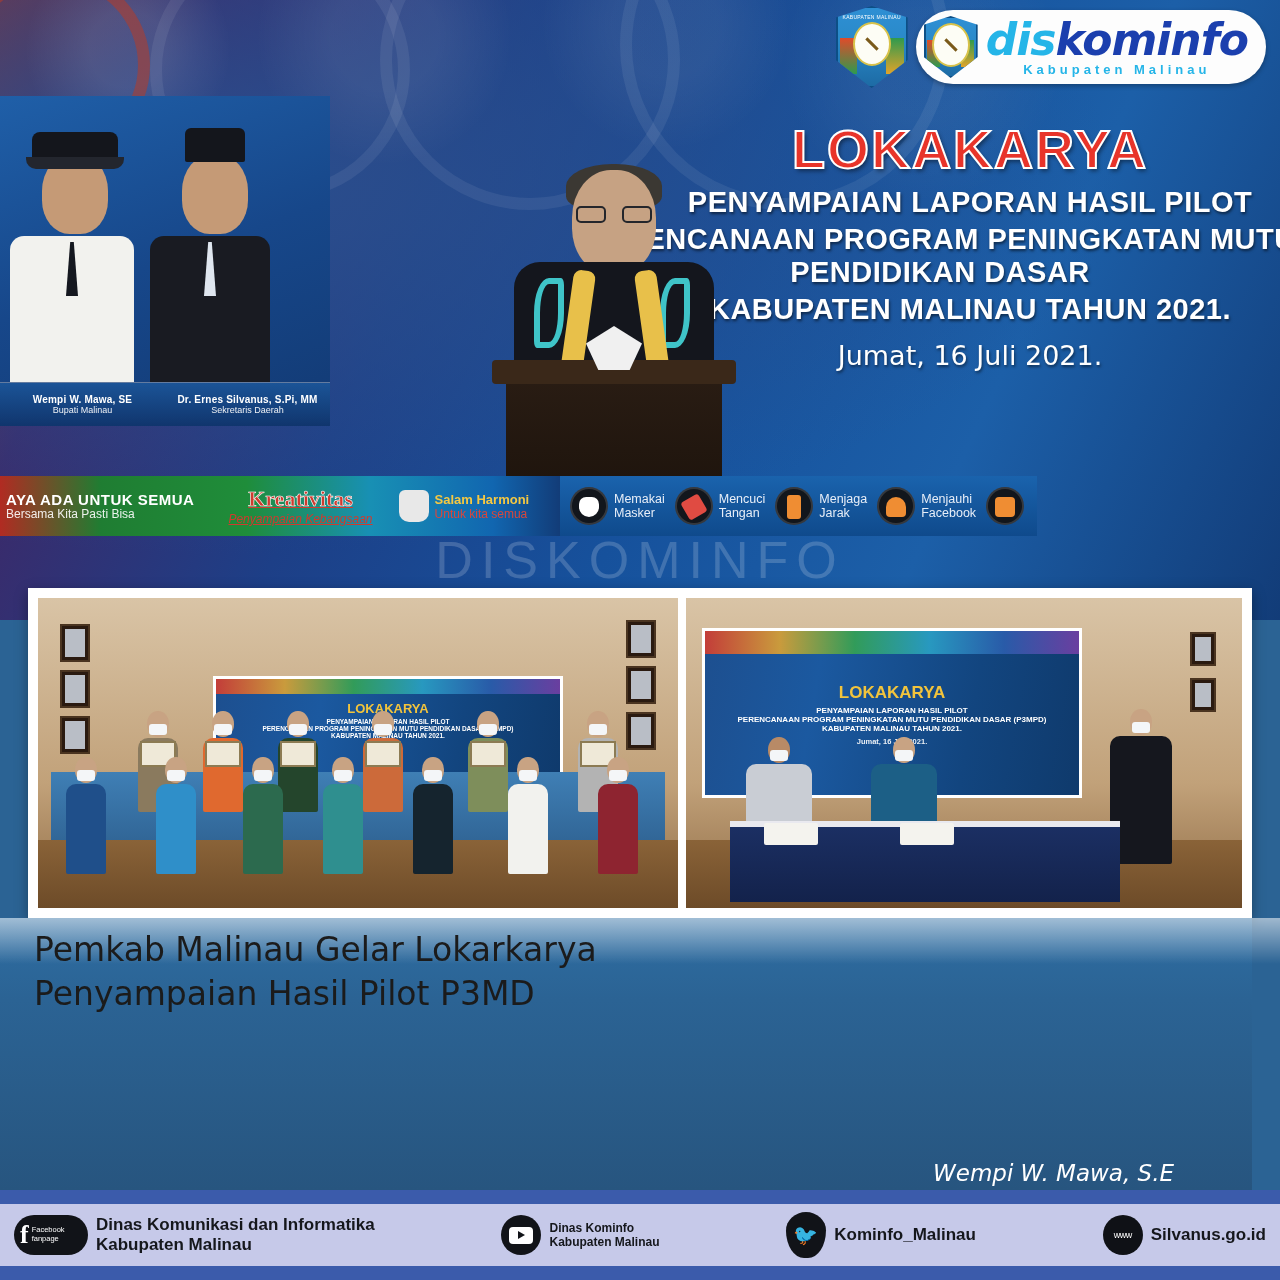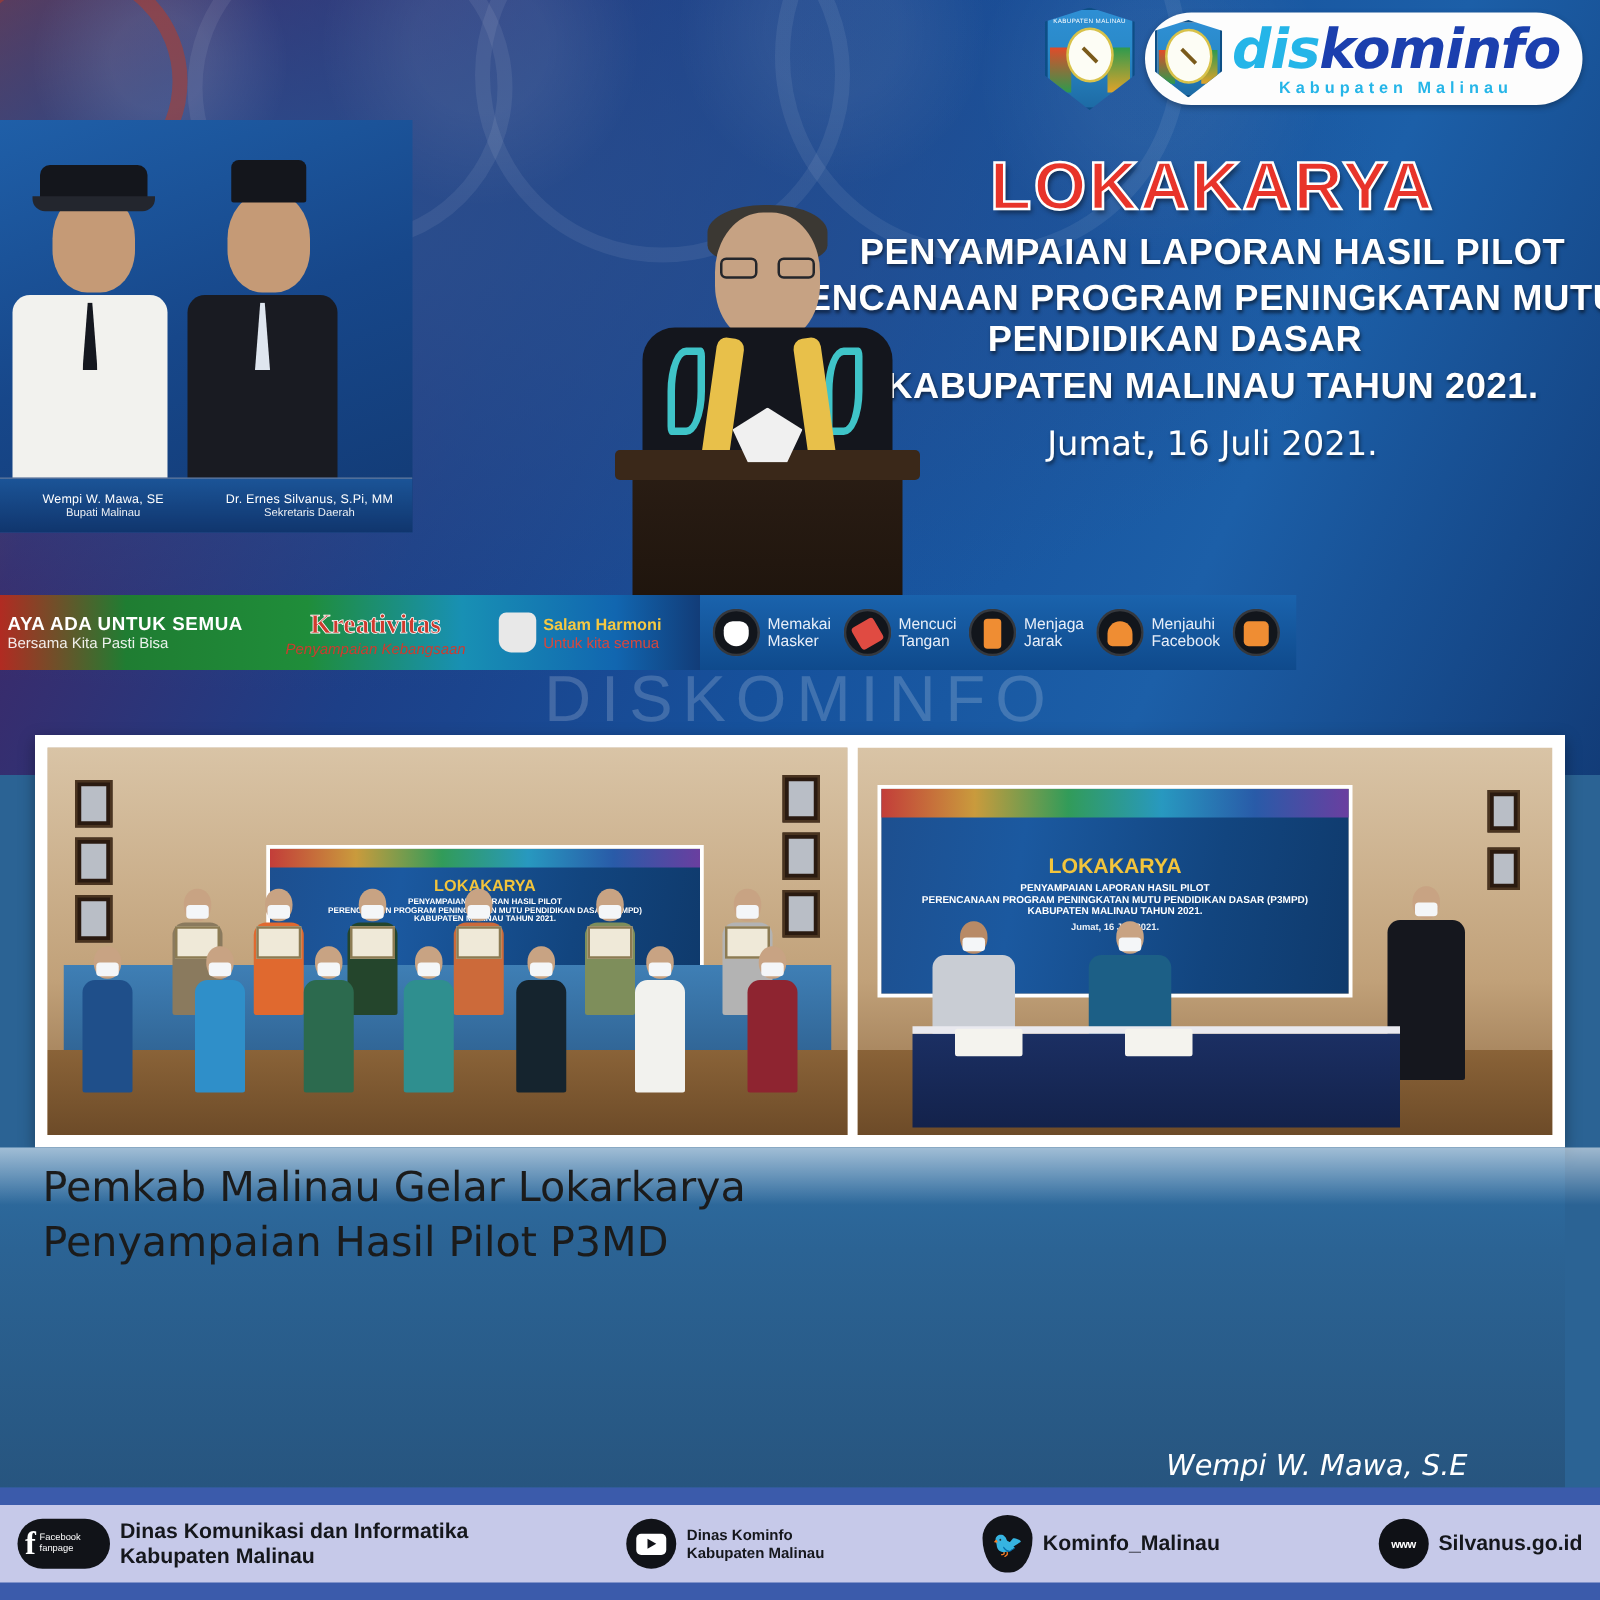--- a/index.html
+++ b/index.html
@@ -72,21 +72,21 @@
     width:12px; height:54px; background:#15181f; clip-path: polygon(35% 0,65% 0,100% 100%,0 100%);
   }
   .tie.light { background:#dfe6ef; }
   .nameplate {
     position: absolute; left: 0; bottom: 0; width: 330px; height: 44px;
     background: linear-gradient(180deg, #1b5497 0%, #10356d 100%);
     border-top: 1px solid rgba(255,255,255,.35);
     display: flex; align-items: center;
   }
   .np-cell { flex: 1; text-align: center; color: #fff; line-height: 1.15; }
-  .np-name { font-size: 10px; font-weight: normal; letter-spacing: .2px; }
+  .np-name { font-size: 10px; font-weight: bold; letter-spacing: .2px; }
   .np-role { font-size: 9px; opacity: .92; }
 
   
   .banner-text {
     position: absolute; left: 620px; top: 118px; width: 700px; text-align: center;
   }
   .bt-lokakarya {
     font-size: 54px; font-weight: bold; color: #e8342a; letter-spacing: 2px;
     -webkit-text-stroke: 2px #ffffff; text-shadow: 2px 3px 4px rgba(0,0,0,.45);
     font-family: "Liberation Sans", sans-serif;
@@ -160,21 +160,21 @@
     display: flex; align-items: center;
   }
   .proto-left {
     width: 560px; height: 100%;
     background: linear-gradient(90deg,#b12b22 0%, #1f7d32 18%, #1f8d3a 44%, #1890b4 66%, #1166b0 88%, #123c78 100%);
     display: flex; align-items: center; position: relative;
   }
   .slogan-a { margin-left: 6px; color:#fff; line-height:1.1; }
   .slogan-a b { font-size: 15px; letter-spacing:.5px; }
   .slogan-a span { font-size: 12px; display:block; opacity:.9; }
-  .slogan-b { margin-left: 34px; text-align:center; color:#d03a2e; }
+  .slogan-b { margin-left: 34px; text-align:center; color:#d03a2e;text-decoration:underline; }
   .slogan-b b { font-size: 22px; font-family:"Liberation Serif", serif; -webkit-text-stroke:.6px #fff; }
   .slogan-b span { font-size: 12px; display:block; font-style:italic; }
   .slogan-c { margin-left: 26px; display:flex; align-items:center; }
   .hand-icon {
     width: 30px; height: 32px; background: #e8e8e8; border-radius: 6px 6px 10px 10px; margin-right: 6px;
   }
   .slogan-c .txt b { display:block; font-size:13px; color:#f5c842; }
   .slogan-c .txt span { display:block; font-size:12px; color:#d8473c; }
   .proto-items { display: flex; align-items: center; gap: 10px; padding-left: 10px; }
   .proto-item { display: flex; align-items: center; gap: 6px; }
@@ -333,21 +333,21 @@
   .f-ico.fb { width: 74px; border-radius: 22px; justify-content: flex-start; padding-left: 6px; gap:3px; }
   .fb-glyph { font-size: 26px; font-weight: bold; font-family: "Liberation Serif", serif; line-height:1; }
   .fb-sub { font-size: 7.5px; line-height: 1.15; }
   .ig-glyph { width: 20px; height: 20px; border: 2.5px solid #fff; border-radius: 6px; position: relative; }
   .ig-glyph::after { content:""; position:absolute; left:50%; top:50%; transform:translate(-50%,-50%); width:8px; height:8px; border:2px solid #fff; border-radius:50%; }
   .f-ico.ig { border-radius: 50% 50% 50% 50% / 42% 42% 58% 58%; height: 46px; }
   .yt-glyph { width: 24px; height: 17px; background: #fff; border-radius: 4px; position: relative; }
   .yt-glyph::after { content:""; position:absolute; left: 9px; top: 4px; border-left: 7px solid #111318; border-top: 4.5px solid transparent; border-bottom: 4.5px solid transparent; }
   .f-ico.tw { border-radius: 50% 50% 45% 45% / 40% 40% 60% 60%; height: 46px; }
   .tw-glyph { font-size: 20px; color: #fff; }
-  .www-glyph { font-size: 9px; font-weight: bold; letter-spacing: -.5px; }
+  .www-glyph { font-size: 9px; font-weight: normal; letter-spacing: -.5px; }
   .f-ico.www { background: #0f1116; }
   .f-txt { font-size: 17px; font-weight: bold; color: #15171c; line-height: 1.18; }
   .f-txt.small { font-size: 12px; }
 </style>
 </head>
 <body>
 
 <div id="poster">
 
   <div class="hero">

